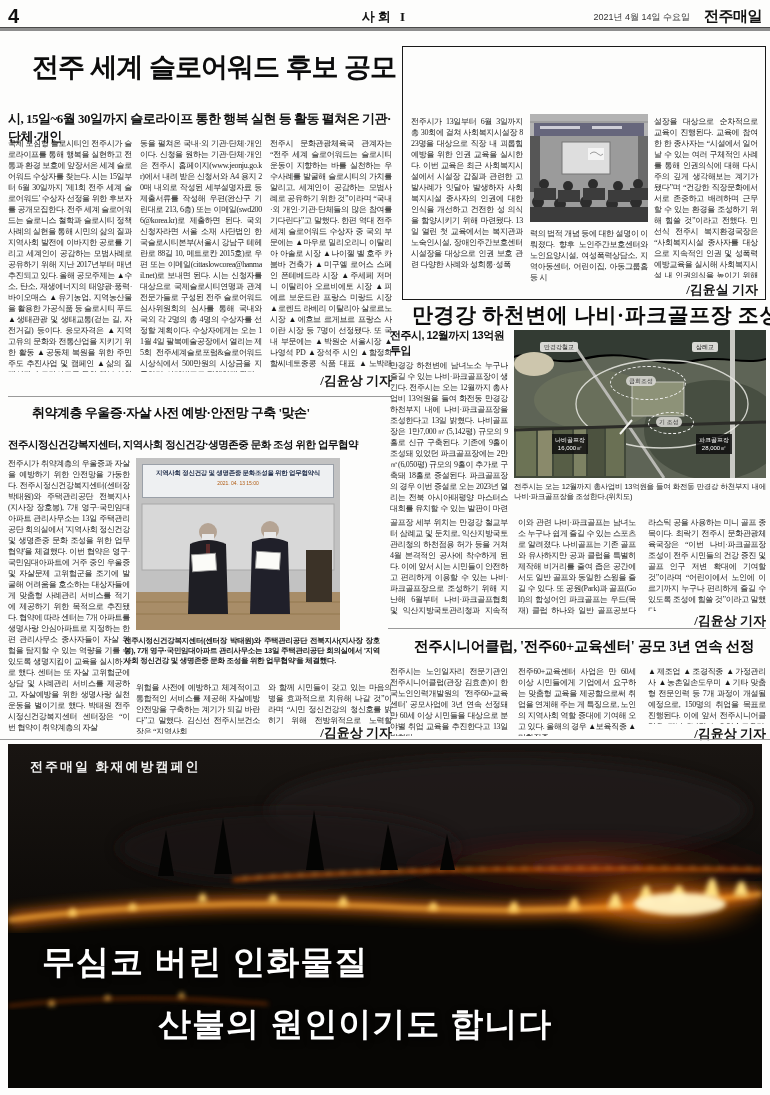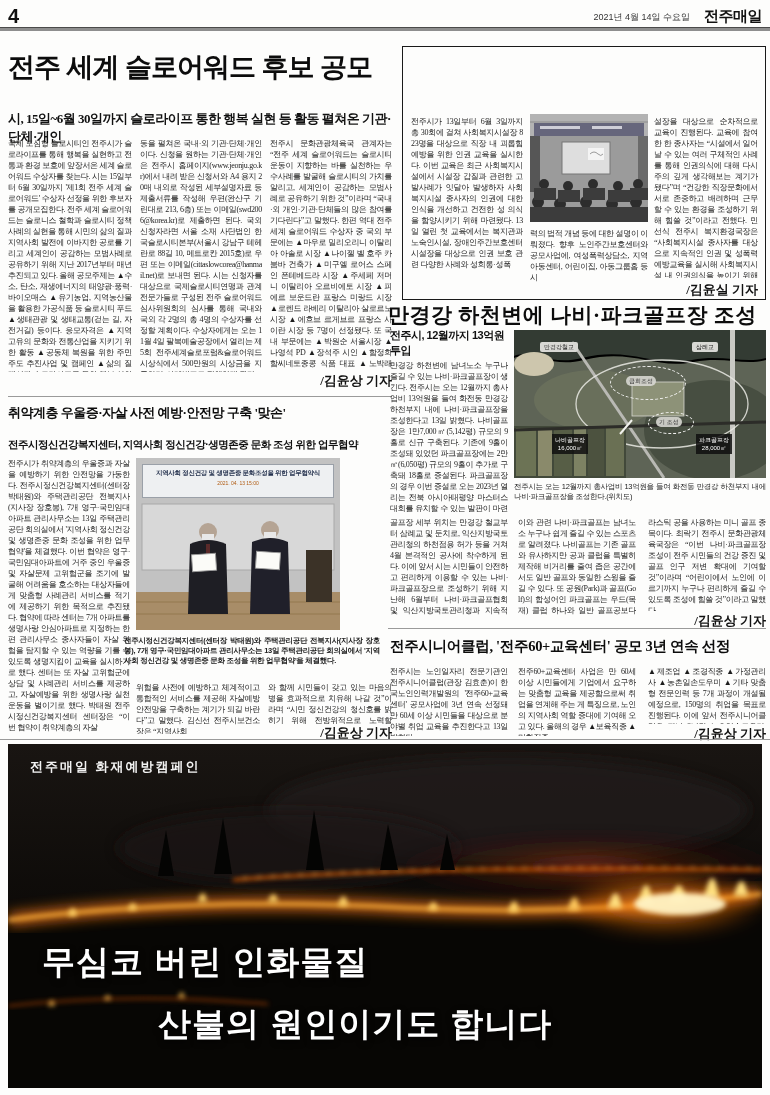--- a/index.html
+++ b/index.html
@@ -7,21 +7,21 @@
         font-family:"Liberation Serif","DejaVu Serif",serif;color:#111;overflow:hidden;}
   .abs{position:absolute;}
   
   .pagenum{font-size:20px;font-weight:700;font-family:"Liberation Sans",sans-serif;}
   .section{font-size:13px;font-weight:700;letter-spacing:3px;}
   .dateline{font-size:9px;color:#333;font-family:"Liberation Sans",sans-serif;margin-left:21px;}
   .masthead{font-size:15px;font-weight:800;font-family:"Liberation Sans",sans-serif;letter-spacing:-0.5px;}
   .toprule{height:3px;background:#8e8e8e;border-top:1px solid #4a4a4a;}
   .rule{background:#9a9a9a;height:1px;}
   
-  .hl{font-weight:800;color:#0c0c0c;letter-spacing:-1px;line-height:1.12;}
+  .hl{font-weight:800;color:#0c0c0c;letter-spacing:-1px;line-height:1.12;margin-left:24px;}
   .hl-sans{font-family:"Liberation Sans","DejaVu Sans",sans-serif;}
   .sub-serif{font-size:13px;font-weight:600;letter-spacing:-0.5px;}
   .sub-sans{font-family:"Liberation Sans",sans-serif;font-size:10.5px;font-weight:700;letter-spacing:-0.5px;}
   
   .col{position:absolute;text-align:justify;font-size:8px;line-height:11px;letter-spacing:-0.3px;
        word-break:break-all;overflow:hidden;color:#1c1c1c;}
   .byline{position:absolute;font-size:13px;font-weight:600;text-align:right;color:#111;}
   .caption{position:absolute;font-size:7.5px;line-height:10px;letter-spacing:-0.3px;word-break:break-all;
            text-align:justify;color:#222;font-family:"Liberation Sans",sans-serif;overflow:hidden;}
   .box{border:1px solid #1a1a1a;}
@@ -45,20 +45,21 @@
         letter-spacing:2px;font-family:"Liberation Sans",sans-serif;}
   .camp-line{position:absolute;color:#ffffff;font-size:33px;font-weight:800;letter-spacing:1px;
         font-family:"Liberation Sans",sans-serif;text-shadow:0 2px 6px rgba(0,0,0,0.8);}
 </style>
 </head>
 <body>
 
 <div id="page">
 
   <div class="abs pagenum" style="left:8px;top:5px;">4</div>
+  <div class="abs section" style="left:0;top:8px;width:770px;text-align:center;">사회 I</div>
   <div class="abs dateline" style="right:80px;top:11px;">2021년 4월 14일 수요일</div>
   <div class="abs masthead" style="right:8px;top:7px;">전주매일</div>
   <div class="abs toprule" style="left:0;top:27px;width:770px;"></div>
 
   <div class="abs hl hl-sans" style="left:8px;top:52px;width:386px;font-size:27px;">전주 세계 슬로어워드 후보 공모</div>
   <div class="abs sub-serif" style="left:8px;top:110px;width:386px;">시, 15일~6월 30일까지 슬로라이프 통한 행복 실현 등 활동 펼쳐온 기관·단체·개인</div>
   <div class="col" style="left:8px;top:138px;width:124px;height:234px;">국제 도심형 슬로시티인 전주시가 슬로라이프를 통해 행복을 실현하고 전통과 환경 보호에 앞장서온 세계 슬로어워드 수상자를 찾는다. 시는 15일부터 6월 30일까지 '제1회 전주 세계 슬로어워드' 수상자 선정을 위한 후보자를 공개모집한다. 전주 세계 슬로어워드는 슬로니스 철학과 슬로시티 정책사례의 실현을 통해 시민의 삶의 질과 지역사회 발전에 이바지한 공로를 기리고 세계인이 공감하는 모범사례로 공유하기 위해 지난 2017년부터 매년 추진되고 있다. 올해 공모주제는 ▲수소, 탄소, 재생에너지의 태양광·풍력·바이오매스 ▲유기농업, 지역농산물을 활용한 가공식품 등 슬로시티 푸드 ▲생태관광 및 생태교통(걷는 길, 자전거길) 등이다. 응모자격은 ▲지역 고유의 문화와 전통산업을 지키기 위한 활동 ▲공동체 복원을 위한 주민 주도 추진사업 및 캠페인 ▲삶의 질 개선과 슬로라이프를 통한 행복 실현 활동</div>
   <div class="col" style="left:140px;top:138px;width:122px;height:234px;">동을 펼쳐온 국내·외 기관·단체·개인이다. 신청을 원하는 기관·단체·개인은 전주시 홈페이지(www.jeonju.go.kr)에서 내려 받은 신청서와 A4 용지 20매 내외로 작성된 세부설명자료 등 제출서류를 작성해 우편(완산구 기린대로 213, 6층) 또는 이메일(swd2006@korea.kr)로 제출하면 된다. 국외 신청자라면 서울 소재 사단법인 한국슬로시티본부(서울시 강남구 테헤란로 88길 10, 메트로칸 2015호)로 우편 또는 이메일(cittaslowcorea@hanmail.net)로 보내면 된다. 시는 신청자를 대상으로 국제슬로시티연맹과 관계전문가들로 구성된 전주 슬로어워드 심사위원회의 심사를 통해 국내와 국외 각 2명의 총 4명의 수상자를 선정할 계획이다. 수상자에게는 오는 11월 4일 팔복예술공장에서 열리는 제5회 전주세계슬로포럼&amp;슬로어워드 시상식에서 500만원의 시상금을 지급하며, 사례발표도 진행하게 된다.</div>
   <div class="col" style="left:270px;top:138px;width:122px;height:232px;">전주시 문화관광체육국 관계자는 “전주 세계 슬로어워드는 슬로시티 운동이 지향하는 바를 실천하는 우수사례를 발굴해 슬로시티의 가치를 알리고, 세계인이 공감하는 모범사례로 공유하기 위한 것”이라며 “국내·외 개인·기관·단체들의 많은 참여를 기다린다”고 말했다. 한편 역대 전주 세계 슬로어워드 수상자 중 국외 부문에는 ▲마우로 밀리오리니 이탈리아 아솔로 시장 ▲나이젤 벨 호주 카붐바 건축가 ▲미구엘 로어스 스페인 폰테베드라 시장 ▲주세페 저머니 이탈리아 오르비에토 시장 ▲피에르 보운드란 프랑스 미랑드 시장 ▲로렌드 라베리 이탈리아 살로르노 시장 ▲에흐브 르게브르 프랑스 사이란 시장 등 7명이 선정됐다. 또 국내 부문에는 ▲박원순 서울시장 ▲나영석 PD ▲장석주 시인 ▲함정희 함씨네토종콩 식품 대표 ▲노박래 서천군수 ▲심영배 전주기접놀이보존회 대표 ▲정지완 미면서작마을 대표 ▲고금숙 알맹상점 대표 ▲안점숙 시짓골 어울행복마을 대표 등 9명이 선정됐다.</div>
   <div class="byline" style="left:270px;top:372px;width:122px;">/김윤상 기자</div>
@@ -95,21 +96,21 @@
       <g fill="#3c3c3c">
         <rect x="4" y="74" width="22" height="12"></rect>
           <rect x="28" y="76" width="22" height="12"></rect>
           <rect x="53" y="74" width="22" height="12"></rect>
           <rect x="78" y="76" width="22" height="12"></rect>
           <rect x="100" y="74" width="18" height="12"></rect>
         <rect x="0" y="93" width="118" height="15"></rect>
       </g>
     </svg>
   </div>
-  <div class="col" style="left:530px;top:228px;width:118px;height:58px;">력의 법적 개념 등에 대한 설명이 이뤄졌다. 향후 노인주간보호센터와 공모사업에, 여성폭력상담소, 지역아동센터, 어린이집, 아동그룹홈 등 시</div>
+  <div class="col" style="left:530px;top:228px;width:118px;height:58px;">력의 법적 개념 등에 대한 설명이 이뤄졌다. 향후 노인주간보호센터와 노인요양시설, 여성폭력상담소, 지역아동센터, 어린이집, 아동그룹홈 등 시</div>
   <div class="col" style="left:654px;top:116px;width:104px;height:162px;">설장을 대상으로 순차적으로 교육이 진행된다. 교육에 참여한 한 종사자는 “시설에서 일어날 수 있는 여러 구체적인 사례를 통해 인권의식에 대해 다시 주의 깊게 생각해보는 계기가 됐다”며 “건강한 직장문화에서 서로 존중하고 배려하며 근무할 수 있는 환경을 조성하기 위해 힘쓸 것”이라고 전했다. 민선식 전주시 복지환경국장은 “사회복지시설 종사자를 대상으로 지속적인 인권 및 성폭력 예방교육을 실시해 사회복지시설 내 인권의식을 높이기 위해 최선을 다할 계획”이라고 말했다.</div>
   <div class="byline" style="left:654px;top:281px;width:104px;">/김윤실 기자</div>
 
   <div class="abs hl" style="left:388px;top:304px;width:378px;font-size:21px;font-weight:700;letter-spacing:0.5px;">만경강 하천변에 나비·파크골프장 조성</div>
   <div class="abs sub-sans" style="left:390px;top:328px;width:120px;font-size:11px;">전주시, 12월까지 13억원 투입</div>
   <div class="col" style="left:390px;top:360px;width:118px;height:152px;">만경강 하천변에 남녀노소 누구나 즐길 수 있는 나비·파크골프장이 생긴다. 전주시는 오는 12월까지 총사업비 13억원을 들여 화전동 만경강 하천부지 내에 나비·파크골프장을 조성한다고 13일 밝혔다. 나비골프장은 1만7,000㎡(5,142평) 규모의 9홀로 신규 구축된다. 기존에 9홀이 조성돼 있었던 파크골프장에는 2만㎡(6,050평) 규모의 9홀이 추가로 구축돼 18홀로 증설된다. 파크골프장의 경우 이번 증설로 오는 2023년 열리는 전북 아시아태평양 마스터스 대회를 유치할 수 있는 발판이 마련될 것으로 예상된다.</div>
 
   <div class="photo" style="left:514px;top:330px;width:252px;height:148px;">
     <svg width="252" height="148" viewBox="0 0 252 148">
       <rect width="252" height="148" fill="#5e6456"></rect>

